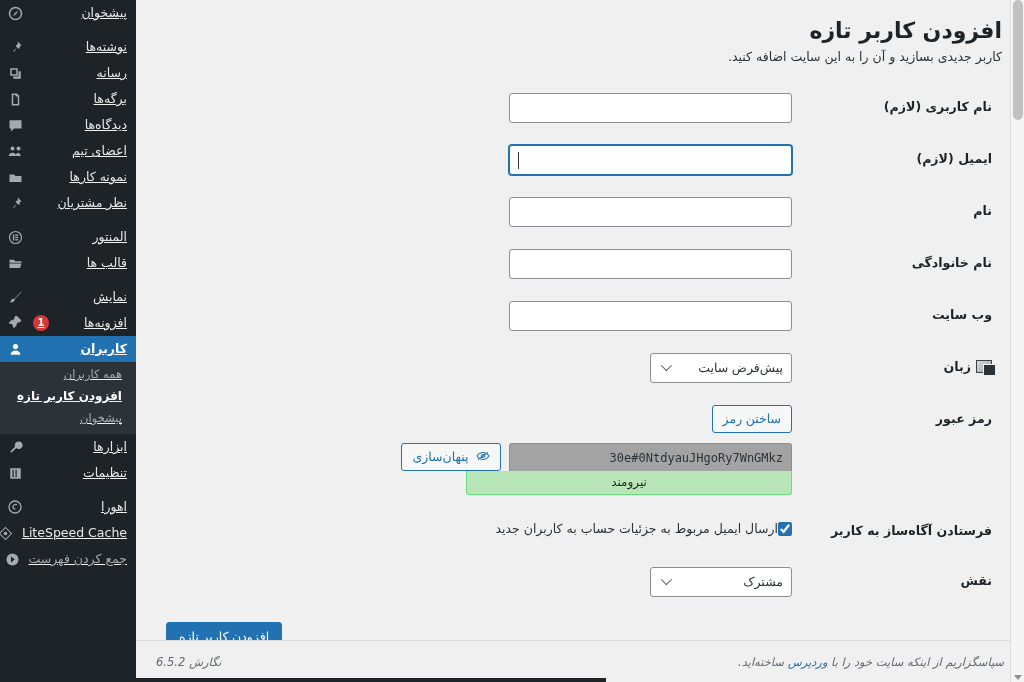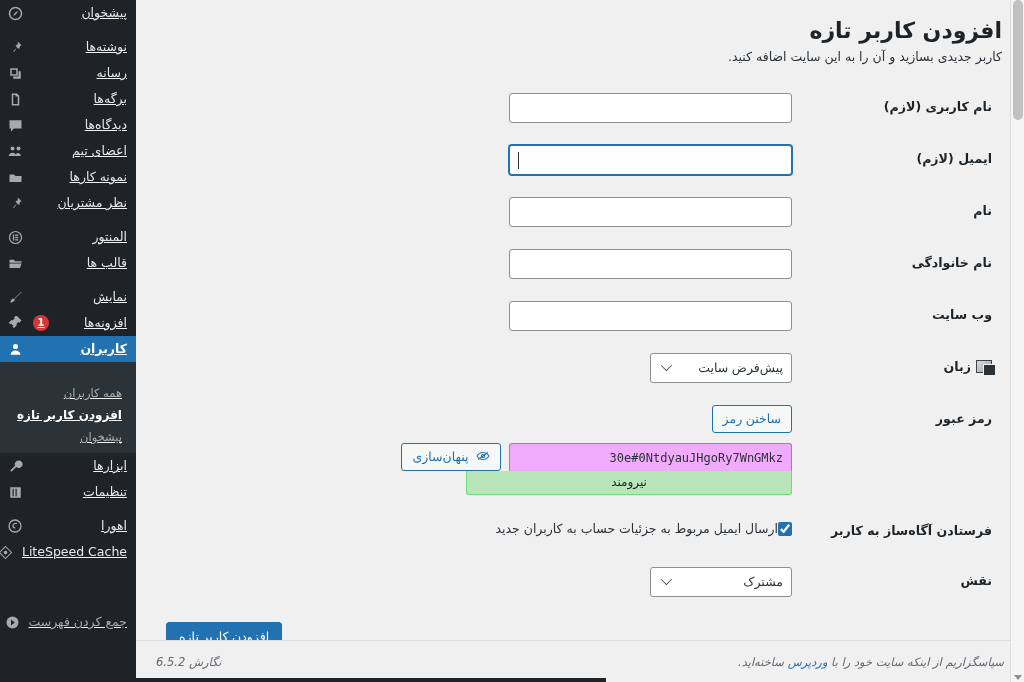--- a/index.html
+++ b/index.html
@@ -71,32 +71,32 @@
     border-radius: 10px;
     min-width: 16px; height: 16px;
     font-size: 10px;
     line-height: 16px;
     text-align: center;
     padding: 0 4px;
     font-weight: bold;
     order: 1;
     margin-left: 2px;
   }
-  .submenu { background: #2c3338; padding: 20px 0 5px; }
+  .submenu { background: #2c3338; padding: 1px 0 5px; }
   .submenu .sub-item {
     display: block;
     text-align: right;
     font-size: 11.5px;
     color: #a7aaad;
     padding: 2px 14px 2px 10px;
     line-height: 18px;
     white-space: nowrap;
   }
   .submenu .sub-item.current { color: #fff; font-weight: bold; font-size: 12px; }
-  .collapse-item { color: #a7aaad; font-size: 11.5px; margin-top: 44px; }
+  .collapse-item { color: #a7aaad; font-size: 11.5px; }
   .ahura-icon { color: #a855f7; }
 
   
   .main-wrap {
     flex: 1 1 auto;
     position: relative;
     height: 682px;
     background: #f0f0f1;
     overflow: hidden;
   }
@@ -236,21 +236,21 @@
   }
 
   .pw-row { display: flex; align-items: flex-start; justify-content: flex-start; gap: 8px; }
   .pw-group { width: 283px; }
   input.pw-field {
     width: 283px;
     height: 28px;
     border: 1px solid #8c8f94;
     border-bottom: 0;
     border-radius: 3px 3px 0 0;
-    background: #f0abfc;
+    background: #a3a3a3;
     padding: 0 8px;
     font-family: "DejaVu Sans Mono", "Liberation Mono", monospace;
     font-size: 12px;
     color: #2c3338;
     direction: ltr;
     text-align: right;
   }
   .pw-strength {
     width: 326px;
     background: #b8e6b8;

